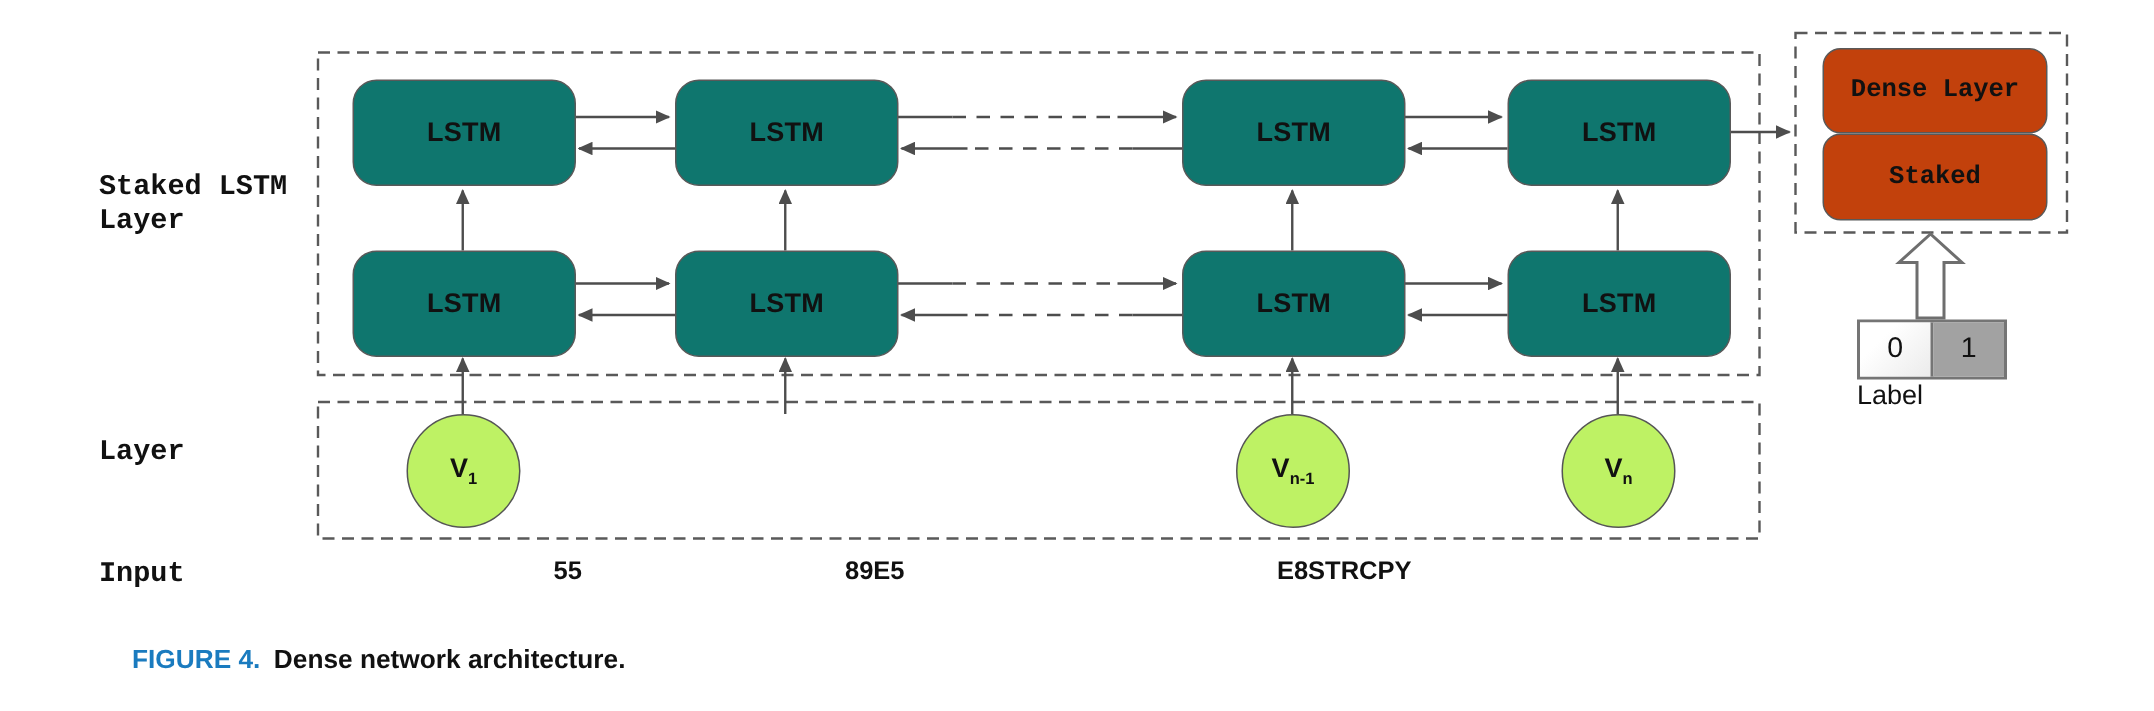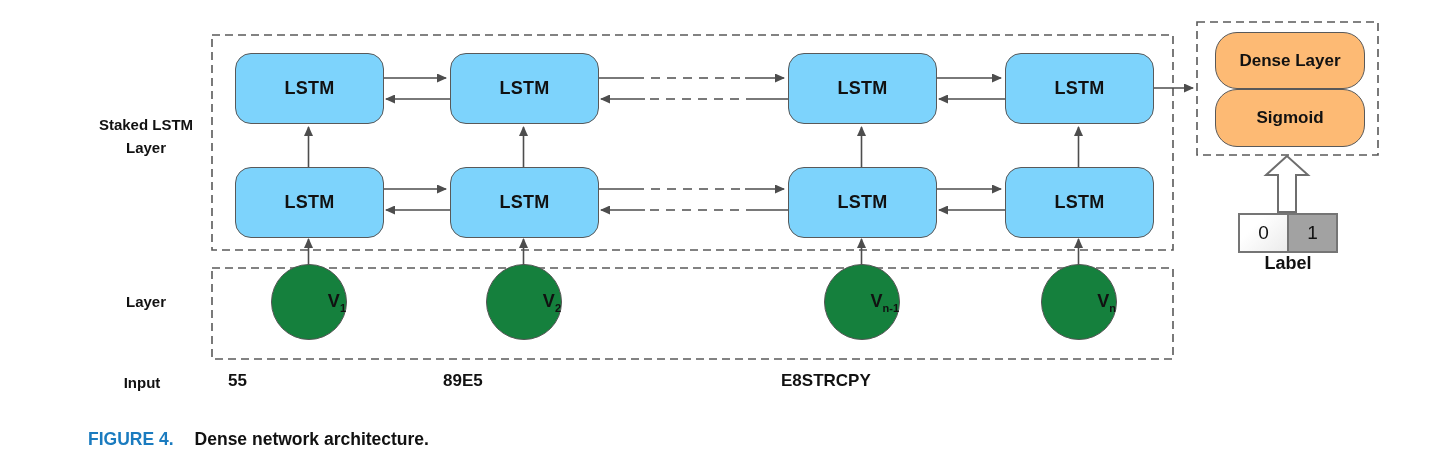--- a/index.html
+++ b/index.html
@@ -2,65 +2,65 @@
 <html><head>
 <meta charset="utf-8">
 <style>
   html,body{margin:0;padding:0;background:#ffffff;}
   #canvas{
     position:relative;width:1436px;height:474px;background:#ffffff;overflow:hidden;
     font-family:"Liberation Sans","DejaVu Sans",sans-serif;color:#111;
   }
   #wires{position:absolute;left:0;top:0;width:1436px;height:474px;}
   .lstm-box{
-    position:absolute;width:147px;height:69px;background:#7dd3fc;
+    position:absolute;width:147px;height:69px;background:#0f766e;
     border:1.6px solid #595959;border-radius:16px;
     display:flex;align-items:center;justify-content:center;
     font-weight:700;font-size:18px;letter-spacing:.2px;
   }
   .out-box{
-    position:absolute;left:1215px;width:148px;background:#fdba74;
-    border:1.5px solid #595959;border-radius:22px;
+    position:absolute;left:1215px;width:148px;background:#c2410c;
+    border:1.5px solid #595959;border-radius:12px;
     display:flex;align-items:center;justify-content:center;
-    font-weight:700;font-size:17px;
+    font-weight:700;font-size:17px;font-family:Liberation Mono, monospace;
   }
   .circle{
-    position:absolute;top:264px;width:74px;height:74px;background:#15803d;
+    position:absolute;top:276px;width:74px;height:74px;background:#bef264;
     border:1.4px solid #555;border-radius:50%;
-    display:flex;align-items:center;justify-content:flex-end;
+    display:flex;align-items:center;justify-content:center;
     font-weight:700;font-size:18px;
   }
   .circle sub{font-size:11px;font-weight:700;}
   .side-label{
-    position:absolute;left:66px;width:160px;text-align:center;
-    font-weight:700;font-size:15px;line-height:23px;
+    position:absolute;left:66px;width:160px;text-align:left;
+    font-weight:700;font-size:19px;line-height:23px;font-family:Liberation Mono, monospace;
   }
   .input-val{
-    position:absolute;top:371px;width:160px;text-align:left;
+    position:absolute;top:371px;width:160px;text-align:right;
     font-weight:700;font-size:17px;
   }
   #label-box{
     position:absolute;left:1238px;top:213px;width:100px;height:40px;
     border:2px solid #757575;box-sizing:border-box;display:flex;
   }
   .label-cell{
     flex:1;display:flex;align-items:center;justify-content:center;
     font-size:19px;font-weight:400;
   }
   #label-cell-0{background:linear-gradient(135deg,#ffffff 30%,#ebebeb 100%);border-right:2px solid #757575;}
   #label-cell-1{background:#a2a2a2;}
   #label-caption{
-    position:absolute;left:1238px;top:253px;width:100px;text-align:center;
-    font-weight:700;font-size:18px;
+    position:absolute;left:1238px;top:253px;width:100px;
+    font-weight:400;font-size:18px;
   }
   #figure-caption{
     position:absolute;left:88px;top:429px;font-weight:700;font-size:17.5px;
     white-space:nowrap;
   }
-  #figure-caption .fig-num{color:#1a7bbf;margin-right:21px;}
+  #figure-caption .fig-num{color:#1a7bbf;margin-right:9px;}
 </style>
 </head>
 <body>
 
 <div id="canvas">
 
   <svg id="wires" viewBox="0 0 1436 474" xmlns="http://www.w3.org/2000/svg">
     <defs>
       <marker id="ah" markerUnits="userSpaceOnUse" markerWidth="10" markerHeight="9" refX="9" refY="4.5" orient="auto">
         <path d="M0,0 L10,4.5 L0,9 Z" fill="#4d4d4d"></path>
@@ -115,27 +115,24 @@
   <div class="lstm-box" style="left:235px;top:53px">LSTM</div>
   <div class="lstm-box" style="left:450px;top:53px">LSTM</div>
   <div class="lstm-box" style="left:788px;top:53px">LSTM</div>
   <div class="lstm-box" style="left:1005px;top:53px">LSTM</div>
   <div class="lstm-box" style="left:235px;top:167px">LSTM</div>
   <div class="lstm-box" style="left:450px;top:167px">LSTM</div>
   <div class="lstm-box" style="left:788px;top:167px">LSTM</div>
   <div class="lstm-box" style="left:1005px;top:167px">LSTM</div>
 
   <div class="out-box" style="top:32px;height:55px">Dense Layer</div>
-  <div class="out-box" style="top:89px;height:56px">Sigmoid</div>
+  <div class="out-box" style="top:89px;height:56px">Staked</div>
 
   <div class="circle" style="left:271px">
     <span><span>V</span><sub>1</sub></span>
-  </div>
-  <div class="circle" style="left:486px">
-    <span><span>V</span><sub>2</sub></span>
   </div>
   <div class="circle" style="left:824px">
     <span><span>V</span><sub>n-1</sub></span>
   </div>
   <div class="circle" style="left:1041px">
     <span><span>V</span><sub>n</sub></span>
   </div>
 
   <div class="side-label" style="top:113px">
     <div>Staked LSTM</div>

